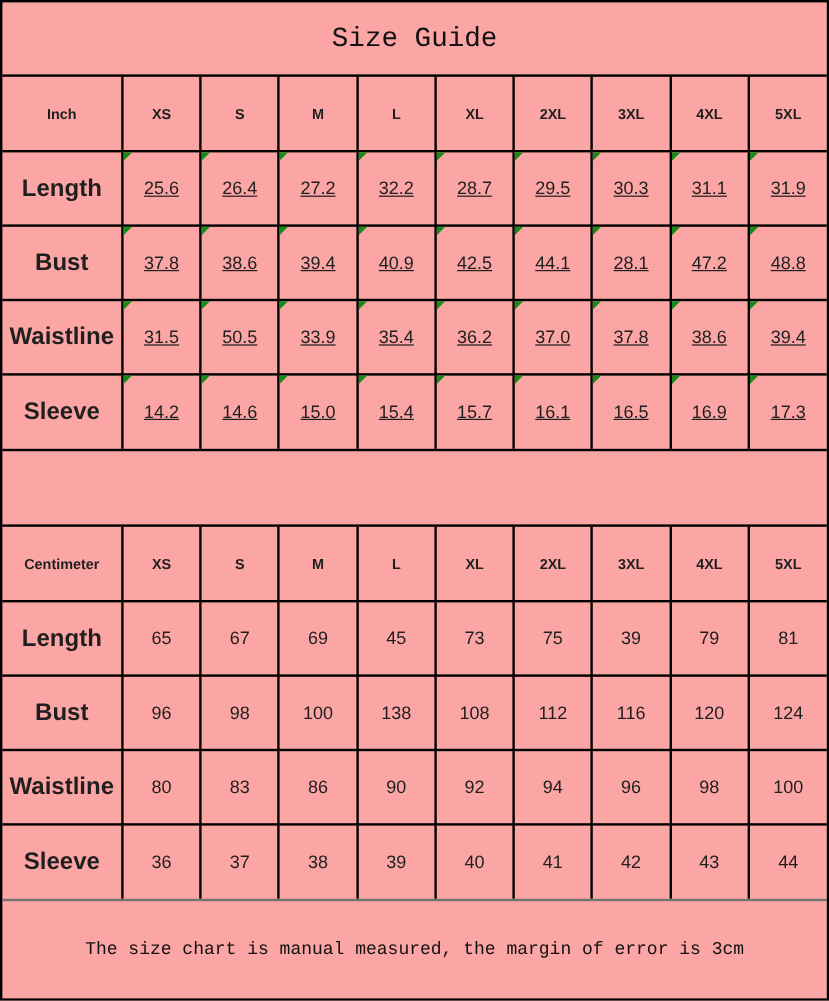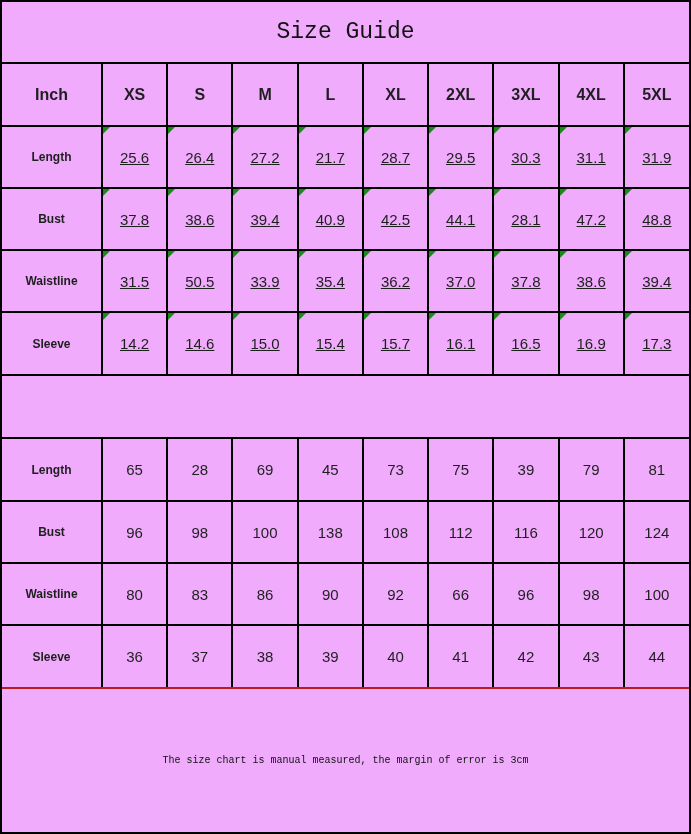--- a/index.html
+++ b/index.html
@@ -1,46 +1,46 @@
 <!DOCTYPE html>
 <html><head>
 <meta charset="utf-8">
 <style>
   html,body { margin:0; padding:0; background:#fff; }
   .sheet {
     width:691px; height:834px; box-sizing:border-box;
-    border:2px solid #000; background:#f0abfc;
+    border:2px solid #000; background:#fca5a5;
     font-family:"Liberation Sans", sans-serif; color:#1f1f1f;
     display:flex; flex-direction:column;
   }
   .title-row {
     height:60px; flex:0 0 60px; border-bottom:2px solid #000;
     display:flex; align-items:center; justify-content:center;
     font-family:"Liberation Mono", monospace; font-size:23px; color:#111;
   }
   table { border-collapse:collapse; width:100%; table-layout:fixed; }
   td, th { border:2px solid #000; text-align:center; vertical-align:middle; padding:0; }
   tr > *:first-child { border-left:none; }
   tr > *:last-child  { border-right:none; }
   tr:first-child > * { border-top:none; }
   tr:last-child > *  { border-bottom:none; }
   tr { height:62px; }
-  th.unit, th.size { font-weight:bold; font-size:16px; }
-  th.rowlabel { font-weight:bold; font-size:12px;margin-top:20px; }
+  th.unit, th.size { font-weight:bold; font-size:12px; }
+  th.rowlabel { font-weight:bold; font-size:20px;margin-top:20px; }
   td.val { font-size:15px; font-weight:normal; position:relative; }
   td.val .flag {
     position:absolute; top:0; left:0; width:0; height:0;
     border-top:7px solid #178a17; border-right:7px solid transparent;
   }
   td.val .cellv { position:relative;text-decoration:underline; }
   .gap { flex:0 0 61px; border-top:2px solid #000; border-bottom:2px solid #000; }
   .footer-row {
-    flex:1 1 auto; border-top:2px solid #b91c1c;
+    flex:1 1 auto; border-top:2px solid #737373;
     display:flex; align-items:center; justify-content:center;
-    font-family:"Liberation Mono", monospace; font-size:10px; color:#111;
+    font-family:"Liberation Mono", monospace; font-size:15px; color:#111;
   }
 </style>
 </head>
 <body>
 
 <div class="sheet">
 
   <div class="title-row">Size Guide</div>
 
   <table>
@@ -58,21 +58,21 @@
       <th class="size">2XL</th>
       <th class="size">3XL</th>
       <th class="size">4XL</th>
       <th class="size">5XL</th>
     </tr>
     <tr>
       <th class="rowlabel">Length</th>
       <td class="val"><span class="flag"></span><span class="cellv">25.6</span></td>
       <td class="val"><span class="flag"></span><span class="cellv">26.4</span></td>
       <td class="val"><span class="flag"></span><span class="cellv">27.2</span></td>
-      <td class="val"><span class="flag"></span><span class="cellv">21.7</span></td>
+      <td class="val"><span class="flag"></span><span class="cellv">32.2</span></td>
       <td class="val"><span class="flag"></span><span class="cellv">28.7</span></td>
       <td class="val"><span class="flag"></span><span class="cellv">29.5</span></td>
       <td class="val"><span class="flag"></span><span class="cellv">30.3</span></td>
       <td class="val"><span class="flag"></span><span class="cellv">31.1</span></td>
       <td class="val"><span class="flag"></span><span class="cellv">31.9</span></td>
     </tr>
     <tr>
       <th class="rowlabel">Bust</th>
       <td class="val"><span class="flag"></span><span class="cellv">37.8</span></td>
       <td class="val"><span class="flag"></span><span class="cellv">38.6</span></td>
@@ -111,24 +111,36 @@
   </tbody>
     </table>
 
   <div class="gap"></div>
 
   <table>
     <colgroup>
         <col style="width:100px">
       </colgroup>
     <tbody>
+        <tr>
+      <th class="unit">Centimeter</th>
+      <th class="size">XS</th>
+      <th class="size">S</th>
+      <th class="size">M</th>
+      <th class="size">L</th>
+      <th class="size">XL</th>
+      <th class="size">2XL</th>
+      <th class="size">3XL</th>
+      <th class="size">4XL</th>
+      <th class="size">5XL</th>
+    </tr>
     <tr>
       <th class="rowlabel">Length</th>
       <td class="val">65</td>
-      <td class="val">28</td>
+      <td class="val">67</td>
       <td class="val">69</td>
       <td class="val">45</td>
       <td class="val">73</td>
       <td class="val">75</td>
       <td class="val">39</td>
       <td class="val">79</td>
       <td class="val">81</td>
     </tr>
     <tr>
       <th class="rowlabel">Bust</th>
@@ -142,21 +154,21 @@
       <td class="val">120</td>
       <td class="val">124</td>
     </tr>
     <tr>
       <th class="rowlabel">Waistline</th>
       <td class="val">80</td>
       <td class="val">83</td>
       <td class="val">86</td>
       <td class="val">90</td>
       <td class="val">92</td>
-      <td class="val">66</td>
+      <td class="val">94</td>
       <td class="val">96</td>
       <td class="val">98</td>
       <td class="val">100</td>
     </tr>
     <tr>
       <th class="rowlabel">Sleeve</th>
       <td class="val">36</td>
       <td class="val">37</td>
       <td class="val">38</td>
       <td class="val">39</td>

